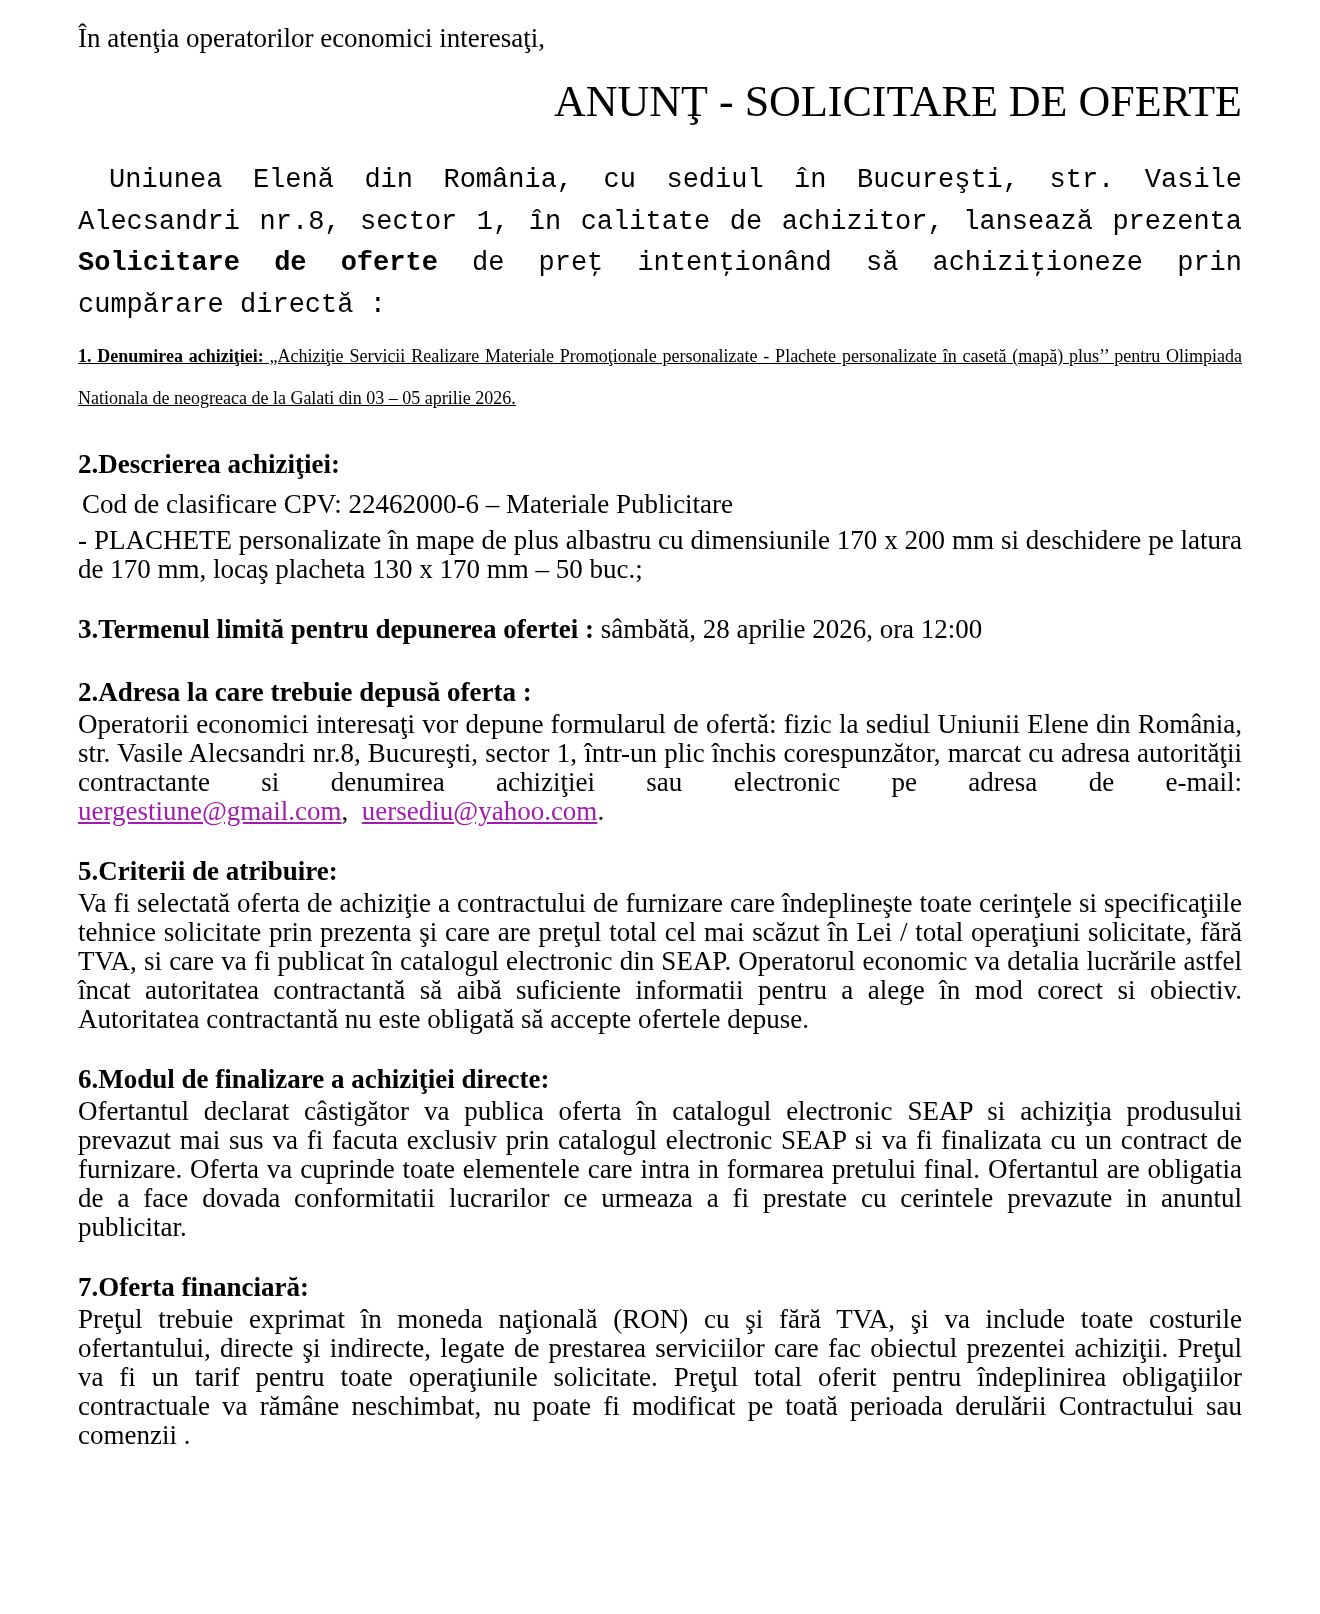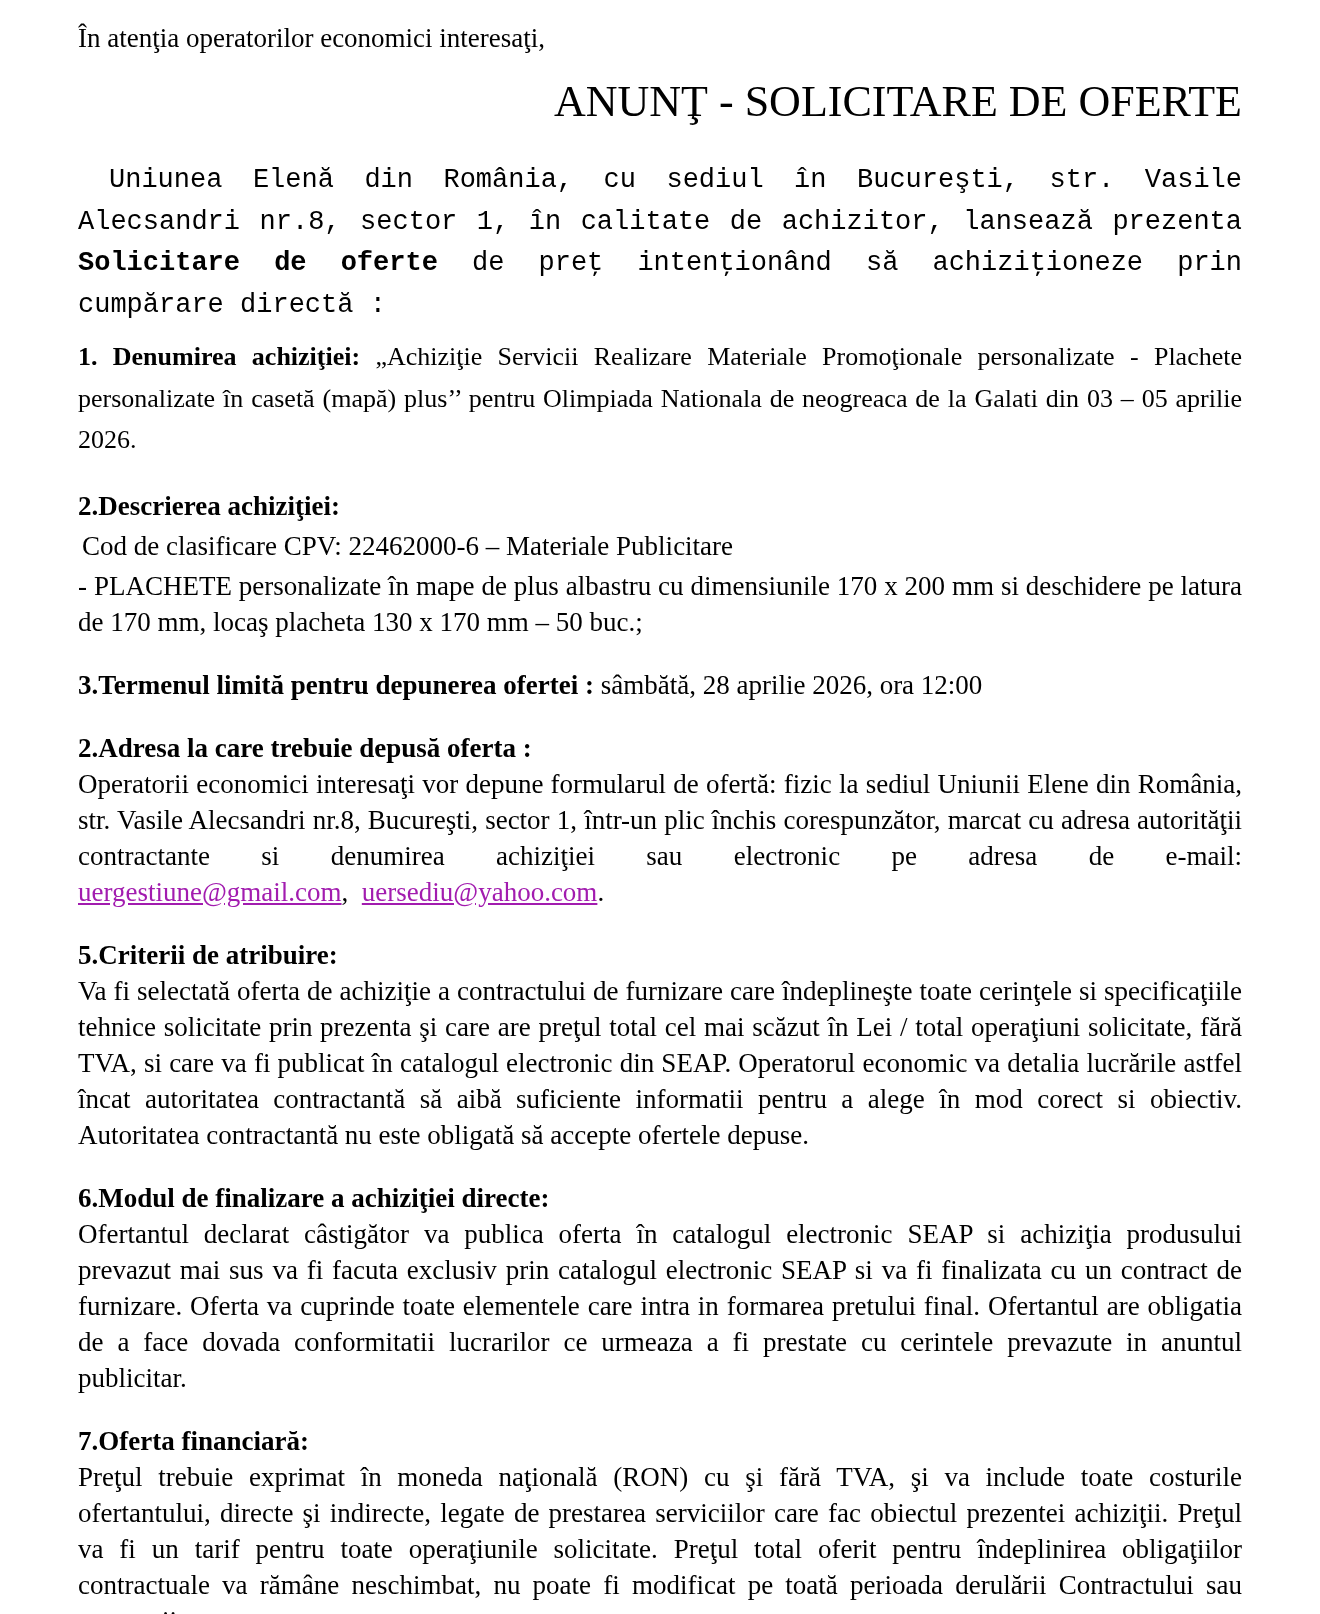--- a/index.html
+++ b/index.html
@@ -30,39 +30,40 @@
   .intro {
     margin: 32px 0 0 0;
     font-size: 27px;
     line-height: 41.5px;
     text-align: justify;
     text-indent: 31px;
     font-family: Liberation Mono, monospace;
   }
   .p-wide {
     margin: 10px 0 0 0;
-    font-size: 26px;
+    font-size: 18px;
     line-height: 41.5px;
     text-align: justify;
+    text-decoration: underline;
   }
   .sec-heading {
     margin: 27px 0 0 0;
     font-size: 27px;
     line-height: 36px;
     font-weight: 700;
   }
   .inline-heading-p {
     margin: 27px 0 0 0;
     font-size: 27px;
     line-height: 36px;
   }
   .body-p {
     margin: 0;
     font-size: 27px;
-    line-height: 36px;
+    line-height: 29px;
     text-align: justify;
   }
   .body-line {
     margin: 4px;
     font-size: 27px;
     line-height: 36px;
   }
   b.run-in { font-weight: 700; }
   a.email-link {
     color: #a21caf;

